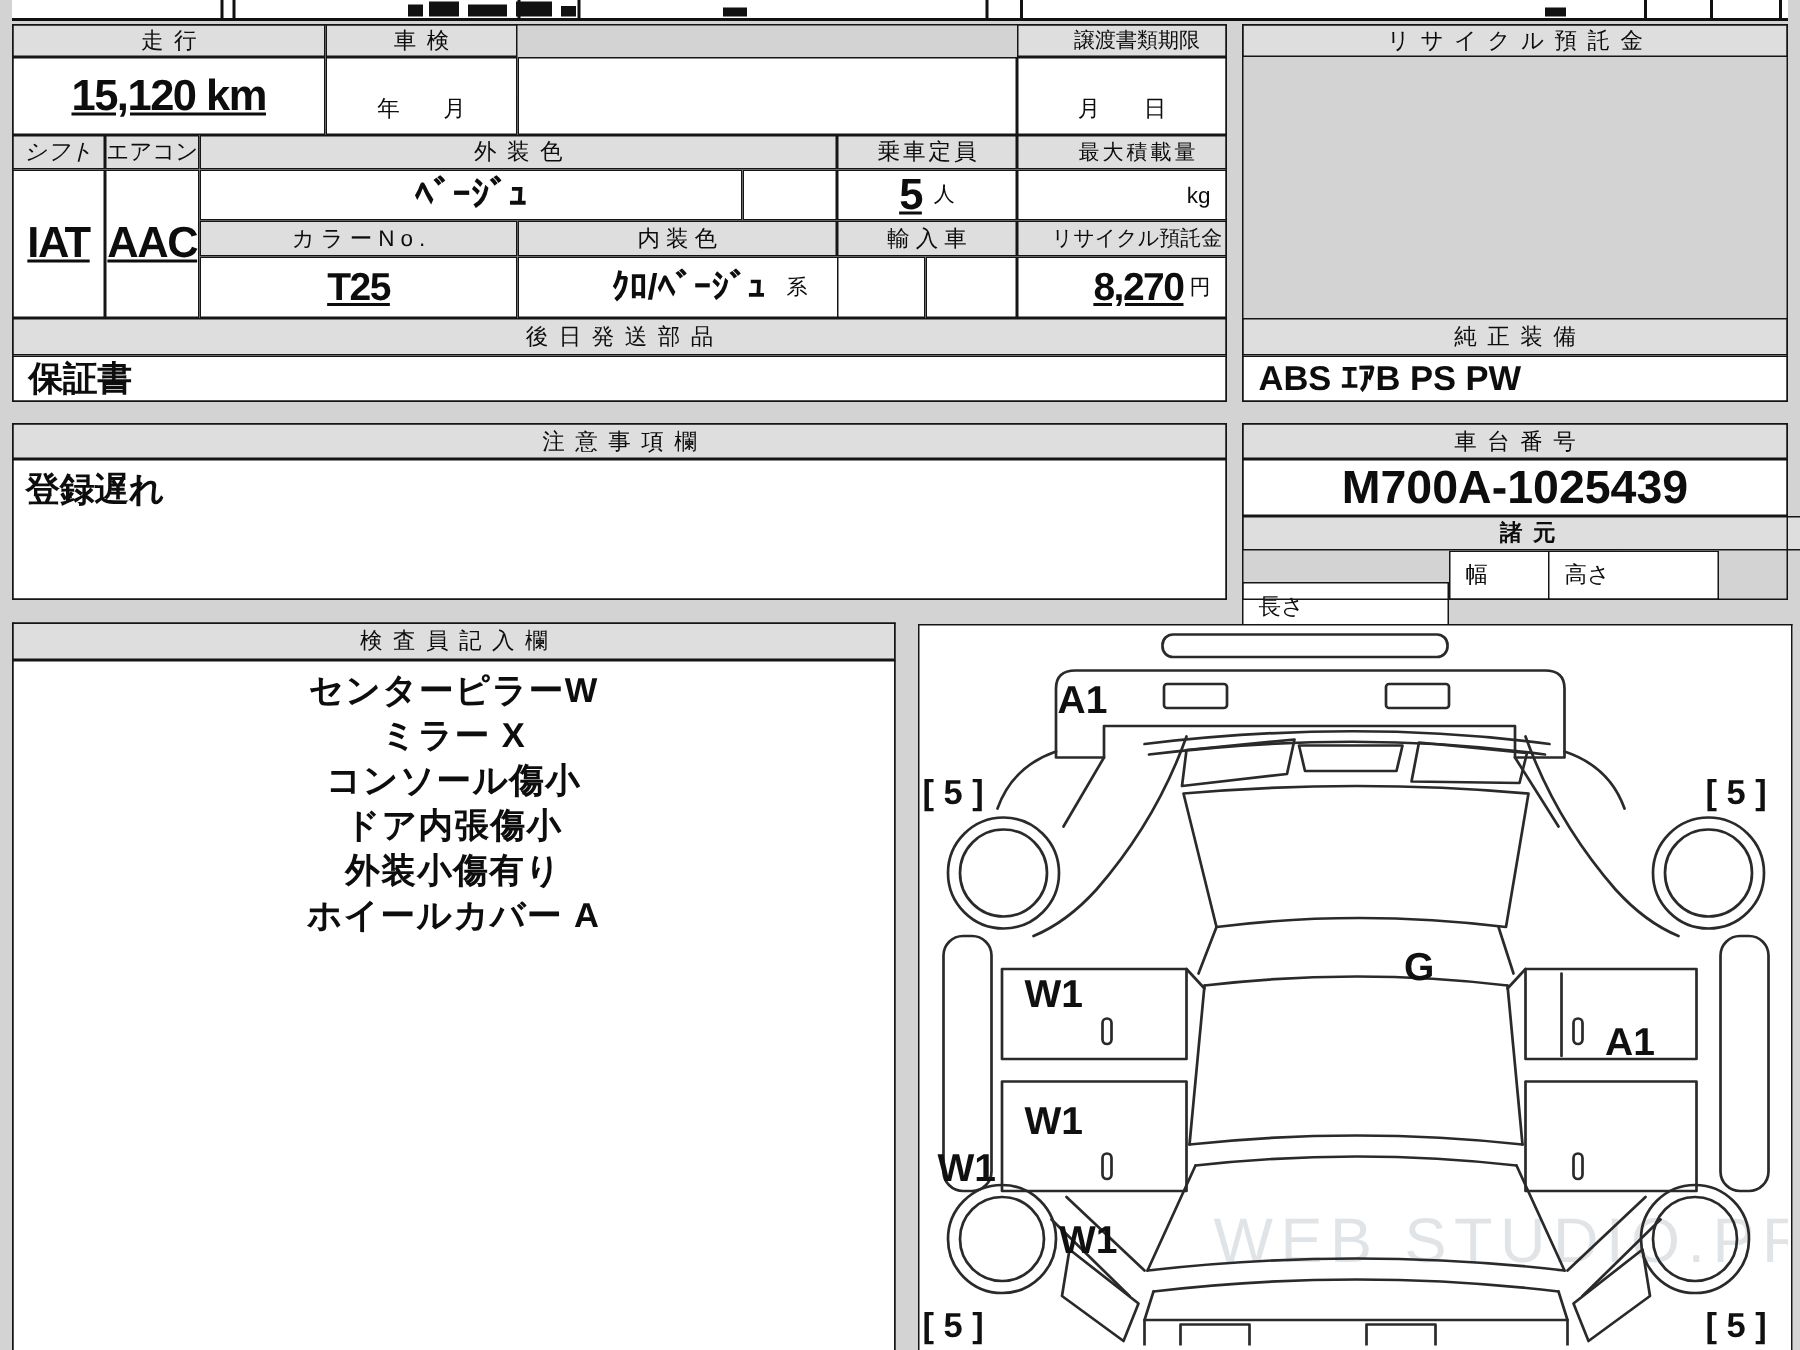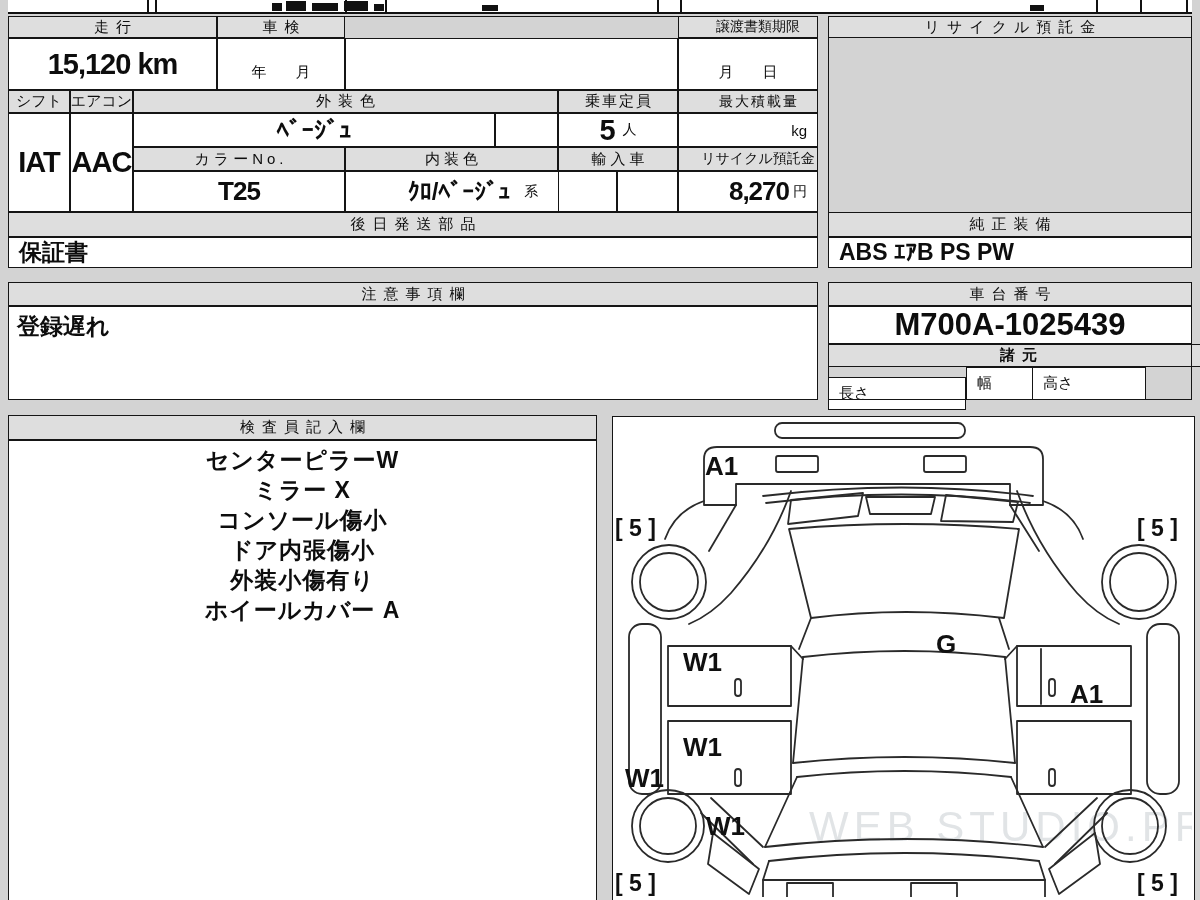--- a/index.html
+++ b/index.html
@@ -7,21 +7,21 @@
          font-family:"Liberation Sans","DejaVu Sans",sans-serif;color:#0d0d0d;}
   .cell{position:absolute;box-sizing:border-box;border:1px solid #151515;background:#fff;
         display:flex;align-items:center;justify-content:center;overflow:hidden;white-space:nowrap;}
   .hdr{background:#dedede;font-size:15px;}
   .ls7{letter-spacing:7px;text-indent:7px;}
   .ls4{letter-spacing:4px;text-indent:4px;}
   .ls2{letter-spacing:2px;text-indent:2px;}
   .sm{font-size:14px;padding-left:20px;}
   .outline{position:absolute;box-sizing:border-box;border:1px solid #151515;pointer-events:none;background:transparent;}
   .nobottom{border-bottom:none;}
-  .big{font-weight:bold;font-size:29px;letter-spacing:-1px;}
+  .big{font-weight:bold;font-size:29px;letter-spacing:-1px;text-decoration:underline;}
   .med{font-weight:bold;font-size:23px;}
   .bottomtxt{align-items:flex-end;padding-bottom:7px;font-size:15px;}
   .leftpad{justify-content:flex-start;padding-left:10px;}
   .rightpad{justify-content:flex-end;padding-right:10px;}
   .unit{font-size:14px;font-weight:normal;margin-left:8px;}
   .frag{position:absolute;background:#111;}
   .vline{position:absolute;width:2px;background:#111;top:0;height:12px;}
   .insp-line{font-weight:bold;font-size:23px;line-height:30px;letter-spacing:1px;}
   svg text{font-family:"Liberation Sans","DejaVu Sans",sans-serif;}
 </style>
@@ -52,21 +52,21 @@
   <div class="cell hdr ls7" style="left:8px;top:16px;width:209px;height:22px;">走行</div>
   <div class="cell hdr ls7" style="left:217px;top:16px;width:128px;height:22px;">車検</div>
   <div class="cell hdr ls7" style="left:345px;top:16px;width:333px;height:22px;margin-top:48px;">登録番号</div>
   <div class="cell hdr sm" style="left:678px;top:16px;width:140px;height:22px;">譲渡書類期限</div>
 
   <div class="cell big" style="left:8px;top:38px;width:209px;height:52px;">15,120 km</div>
   <div class="cell bottomtxt ls7" style="left:217px;top:38px;width:128px;height:52px;">年　月</div>
   <div class="cell" style="left:345px;top:38px;width:333px;height:52px;"></div>
   <div class="cell bottomtxt ls7" style="left:678px;top:38px;width:140px;height:52px;">月　日</div>
 
-  <div class="cell hdr" style="left:8px;top:90px;width:62px;height:23px;">シフト</div>
+  <div class="cell hdr" style="left:8px;top:90px;width:62px;height:23px;font-style:italic;">シフト</div>
   <div class="cell hdr" style="left:70px;top:90px;width:63px;height:23px;">エアコン</div>
   <div class="cell hdr ls7" style="left:133px;top:90px;width:425px;height:23px;">外装色</div>
   <div class="cell hdr ls2" style="left:558px;top:90px;width:120px;height:23px;">乗車定員</div>
   <div class="cell hdr sm ls2" style="left:678px;top:90px;width:140px;height:23px;">最大積載量</div>
 
   <div class="cell big" style="left:8px;top:113px;width:62px;height:99px;">IAT</div>
   <div class="cell big" style="left:70px;top:113px;width:63px;height:99px;">AAC</div>
 
   <div class="cell med" style="left:133px;top:113px;width:362px;height:34px;font-size:25px;">ﾍﾞｰｼﾞｭ</div>
   <div class="cell" style="left:495px;top:113px;width:63px;height:34px;"></div>
@@ -104,21 +104,21 @@
 
   <div class="cell hdr ls7" style="left:8px;top:282px;width:810px;height:24px;">注意事項欄</div>
   <div class="cell" style="left:8px;top:306px;width:810px;height:94px;align-items:flex-start;justify-content:flex-start;padding:4px 8px;">
     <span class="med">登録遅れ</span>
   </div>
   <div class="outline" style="left:8px;top:282px;width:810px;height:118px;"></div>
 
   <div class="cell hdr ls7" style="left:828px;top:282px;width:364px;height:24px;">車台番号</div>
   <div class="cell" style="left:828px;top:306px;width:364px;height:38px;font-weight:bold;font-size:31px;letter-spacing:0px;">M700A-1025439</div>
   <div class="cell hdr ls7" style="left:828px;top:344px;width:381px;height:23px;font-weight:bold;">諸元</div>
-  <div class="cell leftpad" style="left:828px;top:377px;width:138px;height:33px;font-size:15px;">長さ</div>
+  <div class="cell leftpad" style="left:828px;top:388px;width:138px;height:33px;font-size:15px;">長さ</div>
   <div class="cell leftpad" style="left:966px;top:367px;width:112px;height:33px;font-size:15px;">幅</div>
   <div class="cell leftpad" style="left:1032px;top:367px;width:114px;height:33px;font-size:15px;">高さ</div>
   <div class="outline" style="left:828px;top:282px;width:364px;height:118px;"></div>
 
   <div class="cell hdr ls7" style="left:8px;top:415px;width:589px;height:25px;">検査員記入欄</div>
   <div class="cell nobottom" style="left:8px;top:440px;width:589px;height:573px;align-items:center;justify-content:flex-start;flex-direction:column;padding:4px 10px;">
     <div class="insp-line">センターピラーW</div>
     <div class="insp-line">ミラー X</div>
     <div class="insp-line">コンソール傷小</div>
     <div class="insp-line">ドア内張傷小</div>

